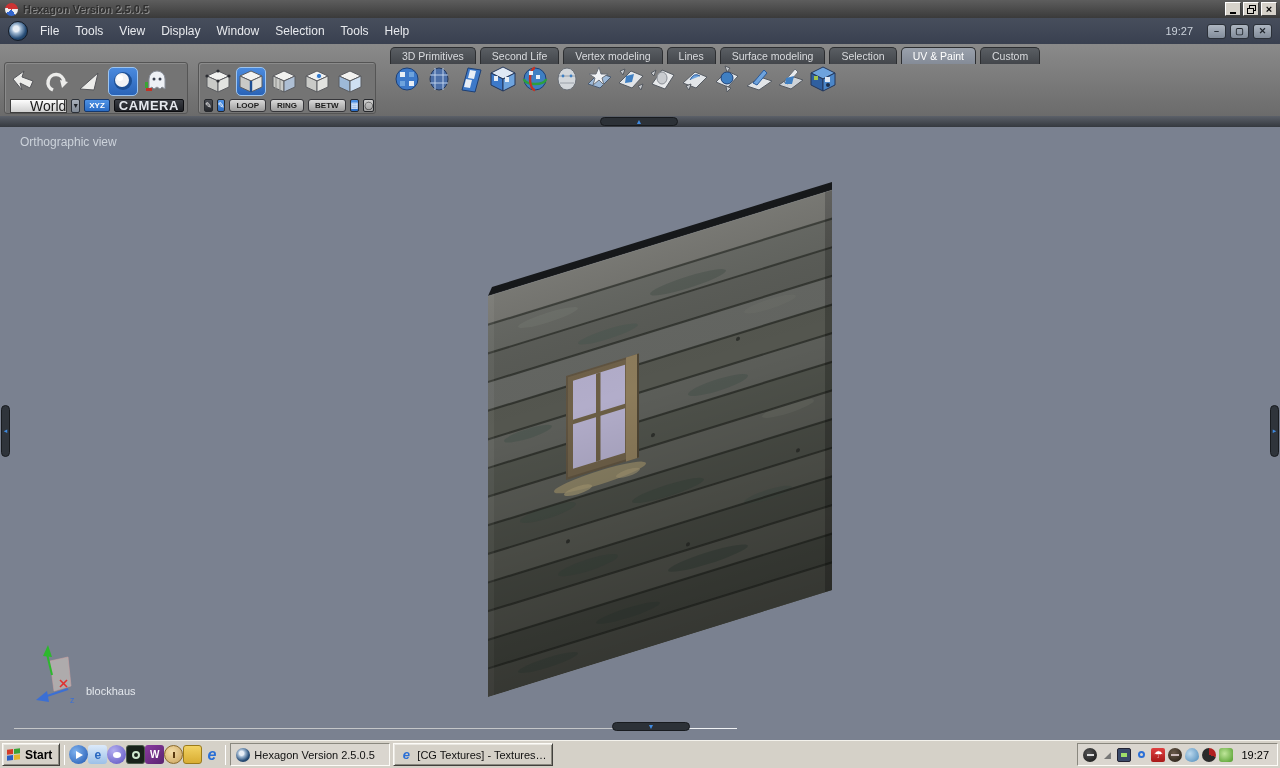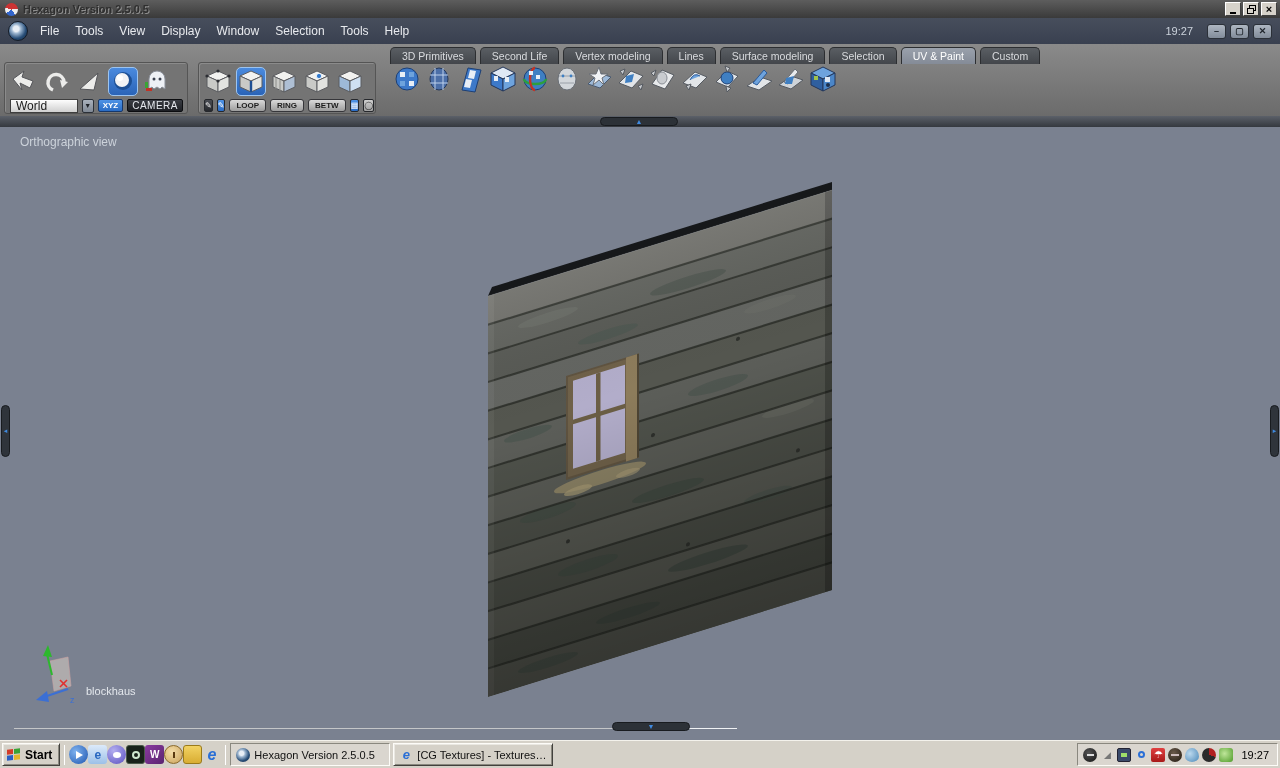--- a/index.html
+++ b/index.html
@@ -37,27 +37,27 @@
 
   .group { position:absolute; top:18px; height:52px; background:#747474; border:1px solid #555;
     box-shadow:inset 1px 1px 0 #8b8b8b; border-radius:3px; }
   .g1 { left:4px; width:184px; } .g2 { left:198px; width:178px; }
   .icon-row { display:flex; align-items:center; gap:3px; padding:3px 4px 0 4px; height:33px; }
   .ctl-row { display:flex; align-items:center; gap:4px; padding:2px 4px 0 5px; height:17px; }
   .ticon { width:30px; height:29px; display:flex; align-items:center; justify-content:center; }
   .ticon.sel { background:linear-gradient(#4a8ade,#2a64b8); border:1px solid #9cc4f0; border-radius:5px; }
 
   .dropdown { width:86px; height:14px; background:linear-gradient(#fdfdfd,#cfcfcf); border:1px solid #3e3e3e;
-    font-size:12px; color:#1a1a1a; padding-left:5px; line-height:13px; }
+    font-size:14px; color:#1a1a1a; padding-left:19px; line-height:13px; }
   .dd-arrow { width:15px; height:14px; background:linear-gradient(#a9b1bc,#7f8894); border:1px solid #2b3038;
     border-radius:2px; display:flex; align-items:center; justify-content:center; font-size:7px; color:#1d2127; }
   .bluebtn { height:13px; padding:0 4px; background:linear-gradient(#4f93e6,#2a6cc4); border:1px solid #17386b;
     border-radius:2px; color:#fff; font-size:8px; font-weight:bold; line-height:12px; }
   .darkbtn { height:13px; padding:0 4px; background:linear-gradient(#3a3d44,#1d1f24); border:1px solid #0c0d10;
-    border-radius:2px; color:#e5e8ee; font-size:10px; font-weight:normal; line-height:12px; letter-spacing:.5px; }
+    border-radius:2px; color:#e5e8ee; font-size:13px; font-weight:bold; line-height:12px; letter-spacing:.5px; }
   .pillbtn { height:13px; padding:0 6px; background:linear-gradient(#d9d9d9,#9d9d9d); border:1px solid #36363a;
     border-radius:3px; color:#1d1d1d; font-size:8px; font-weight:bold; line-height:12px; }
   .mini { width:16px; height:13px; border-radius:2px; border:1px solid #26282c; display:flex; align-items:center; justify-content:center; }
   .mini.dark { background:linear-gradient(#4a4d54,#26282d); color:#eee; font-size:8px; }
   .mini.blue { background:linear-gradient(#4f93e6,#2a6cc4); color:#fff; font-size:8px; }
   .mini.lite { background:linear-gradient(#cfcfcf,#9f9f9f); color:#222; font-size:8px; }
 
   .main-icons { position:absolute; left:392px; top:20px; display:flex; gap:2px; }
   .statusrow { position:absolute; left:385px; right:0; top:53px; height:19px; background:#6c6c6c;
     border-top:1px solid #5a5a5a; box-shadow:inset 0 1px 0 #7d7d7d; }

